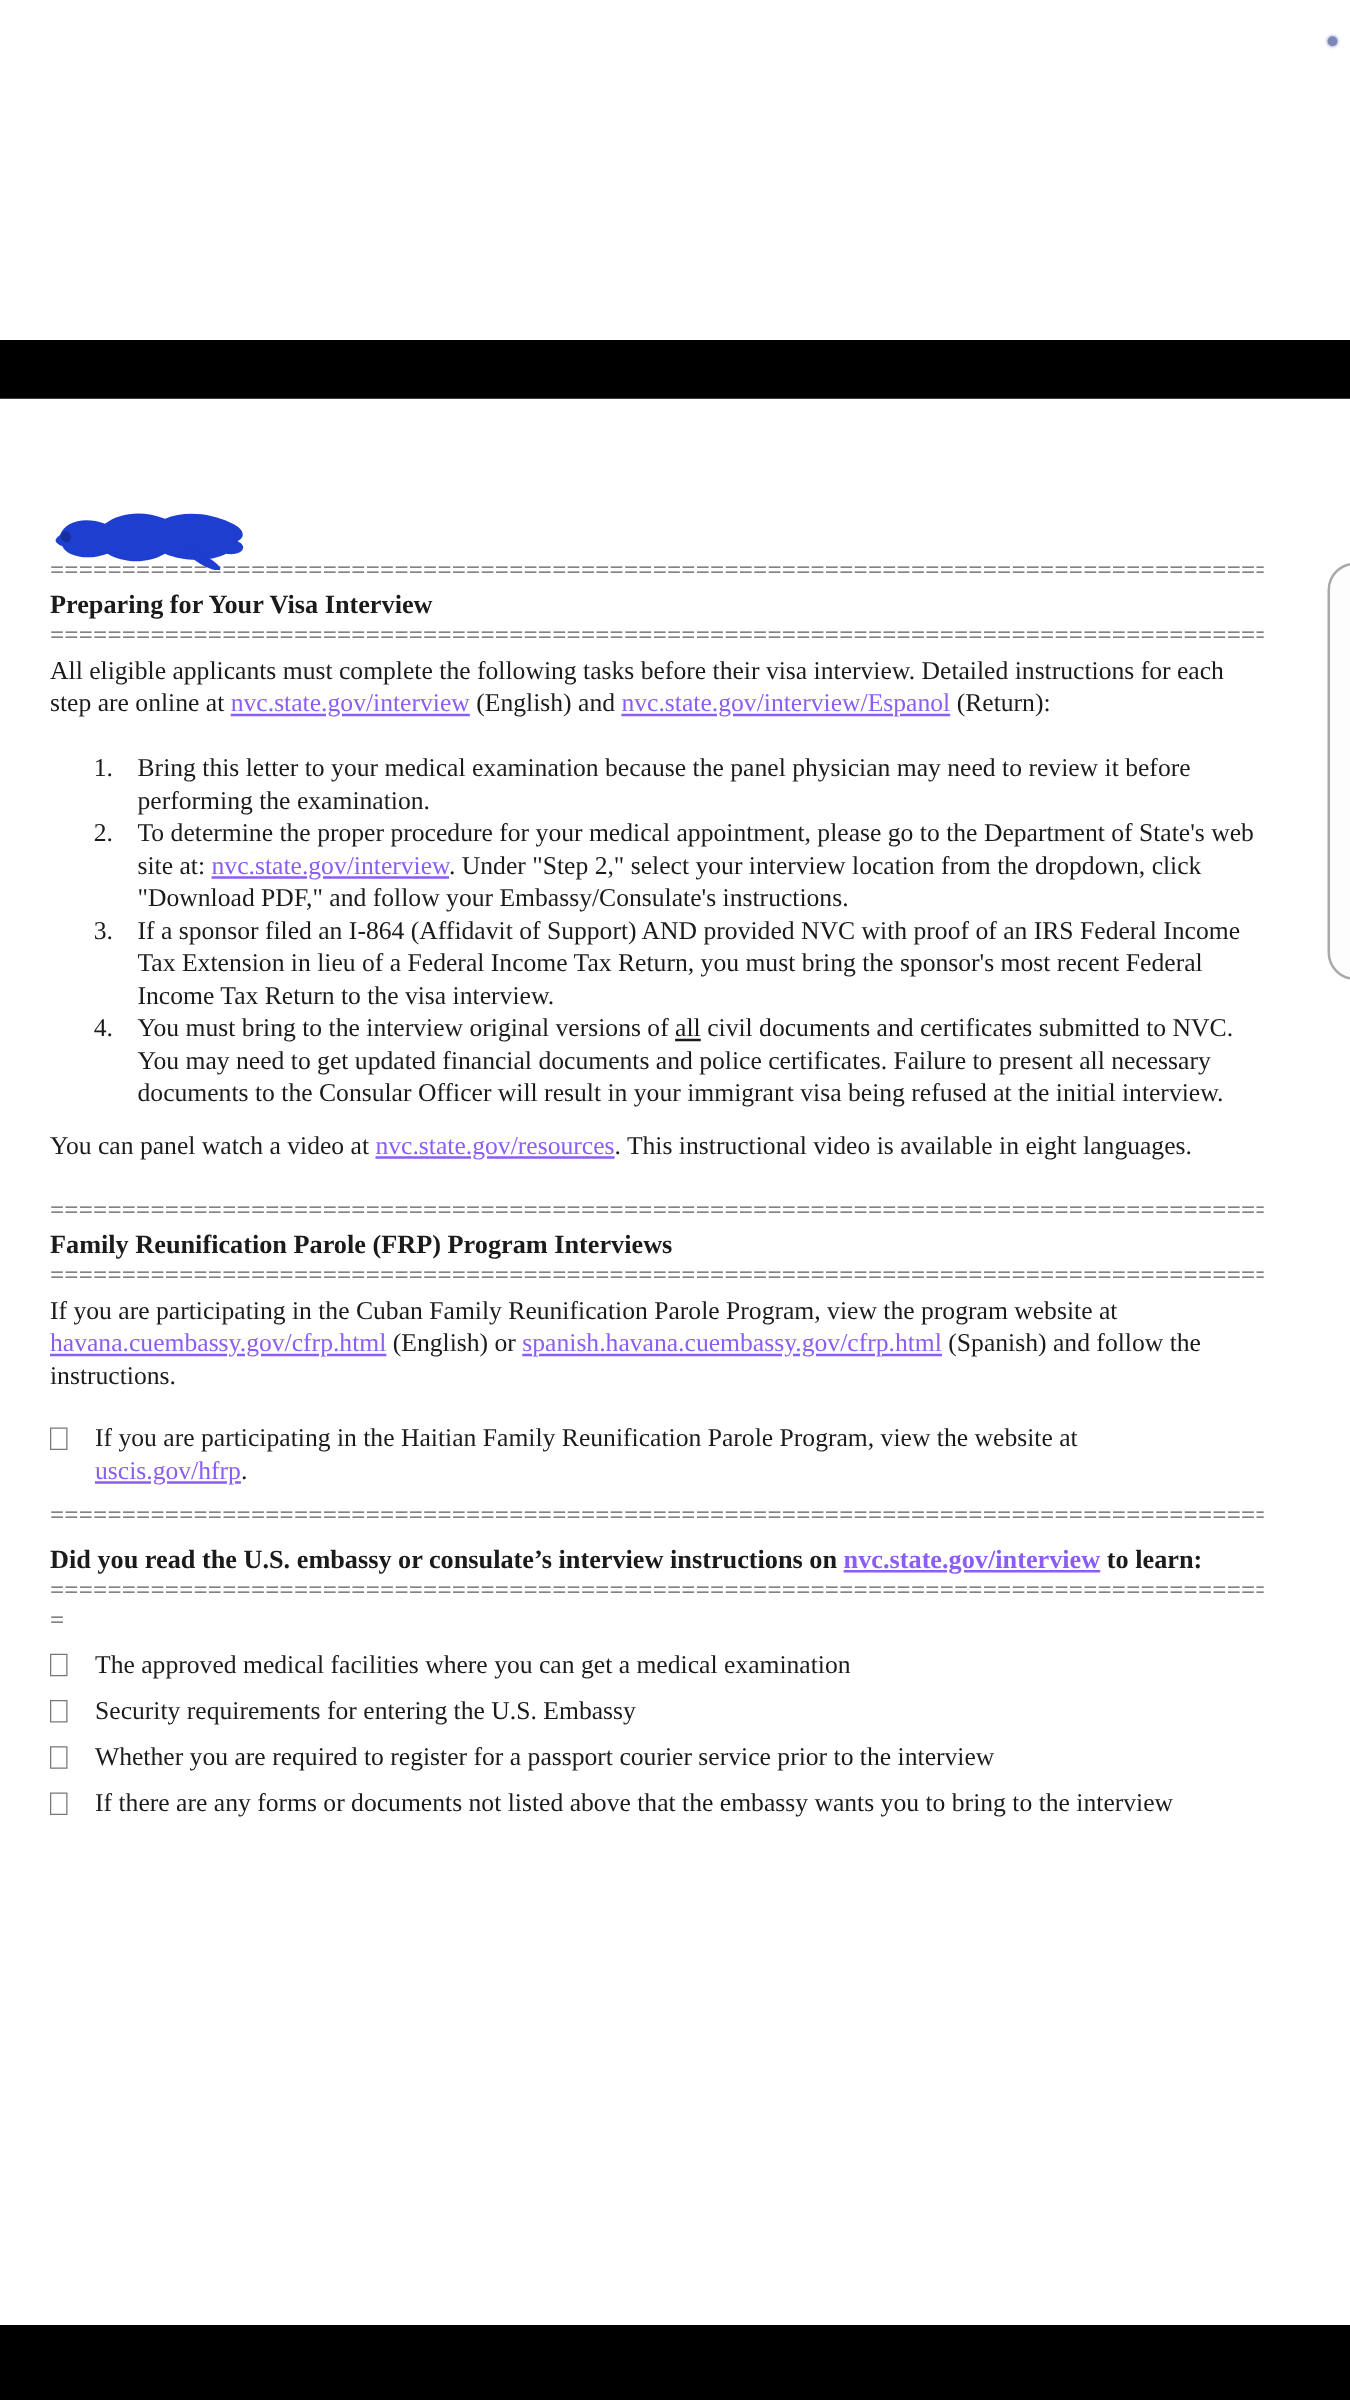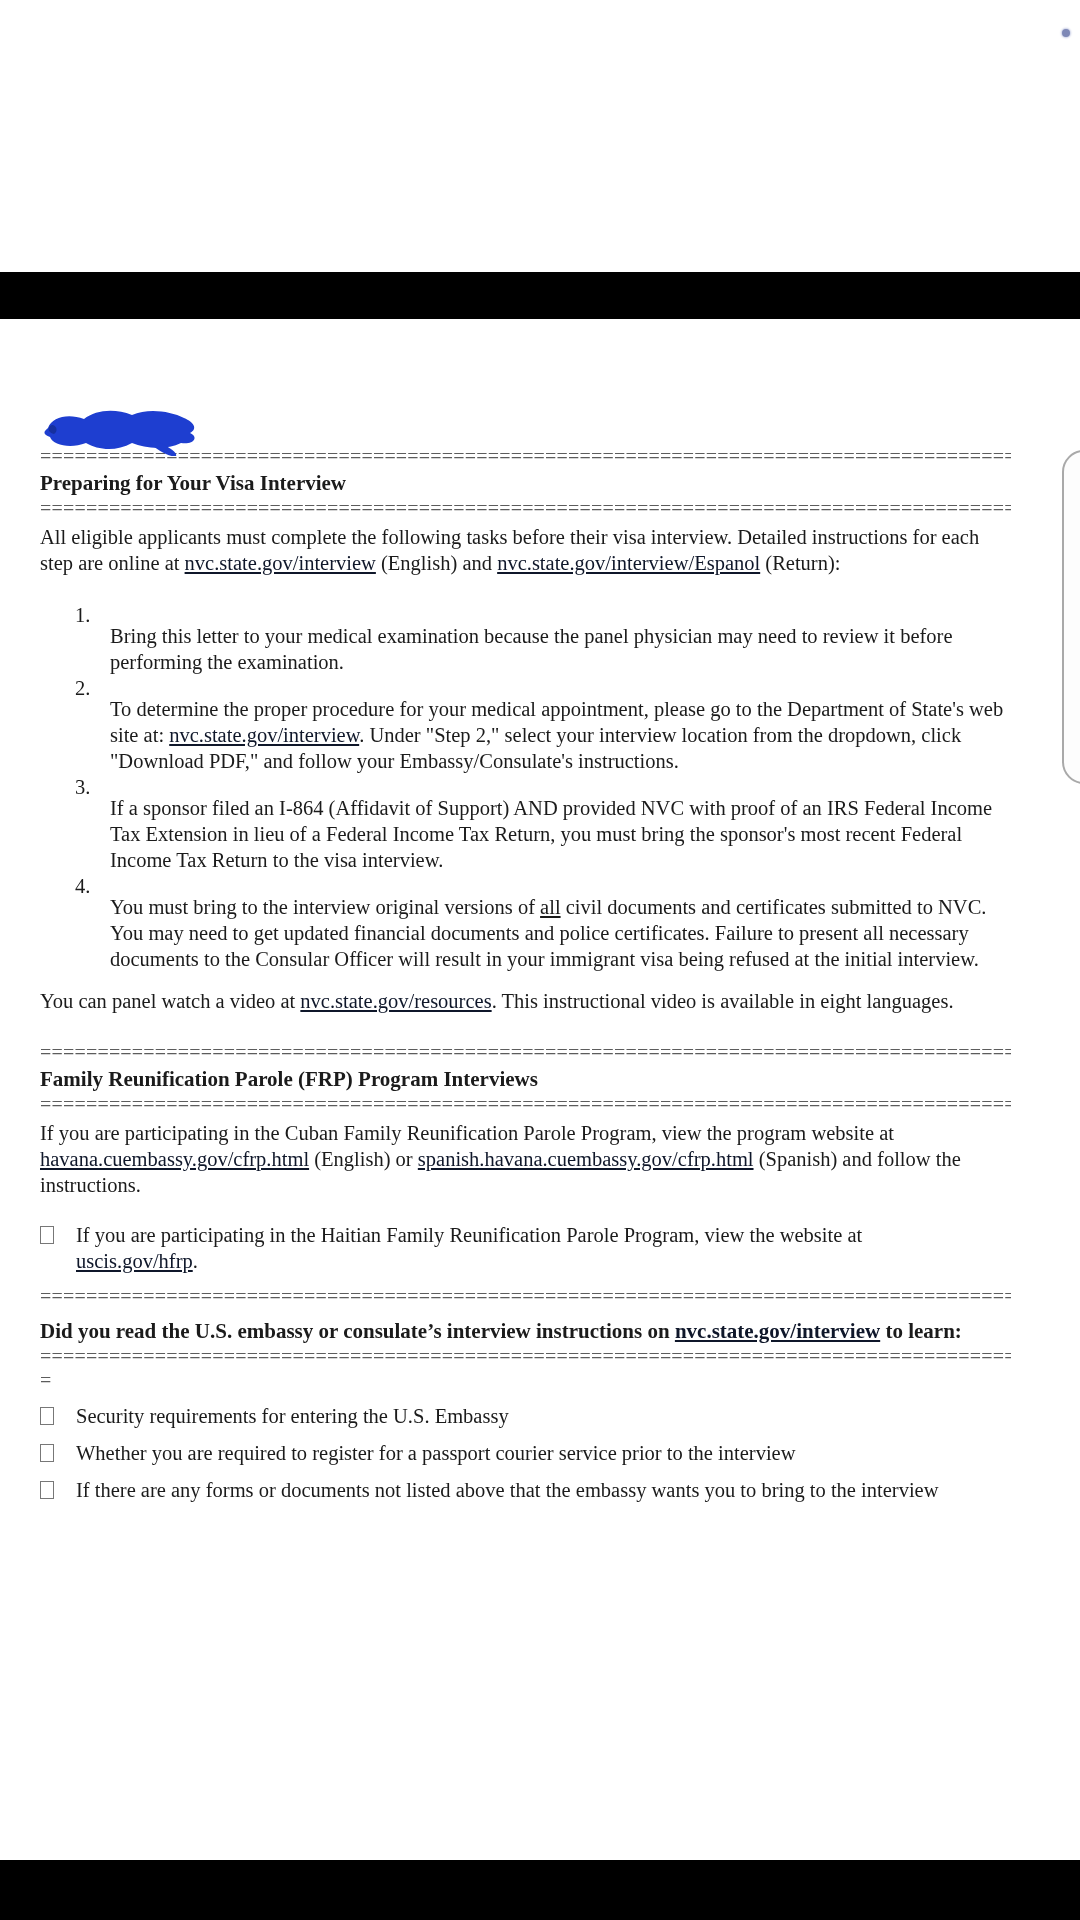--- a/index.html
+++ b/index.html
@@ -23,31 +23,31 @@
     font-size:20px;line-height:24px;letter-spacing:0.2px;}
   .sep-tail{color:#5c5c5c;font-size:20px;line-height:24px;}
   .h1,.h2{font-weight:bold;font-size:21px;line-height:26px;margin-top:2px;}
   .h3{font-weight:bold;font-size:21px;line-height:26px;margin-top:10px;}
   .para{width:975px;margin-top:4px;}
   .intro{margin-top:4px;}
   .video-line{margin-top:16px;}
   .steps{margin-top:26px;margin-left:35px;}
   .step{display:flex;}
   .step .num{flex:none;width:35px;}
-  .step .stext{width:903px;margin-top:21px;}
+  .step .stext{width:903px;}
   .cuban{margin-top:4px;}
   .bullet-row{display:flex;margin-top:24px;}
   .check-row{display:flex;margin-top:11px;}
   .checklist{margin-top:10px;}
   .sep3{margin-top:26px;}
   .sep5{margin-top:10px;}
   .tofu{flex:none;display:inline-block;width:12px;height:16px;margin-top:4px;
     border:1.2px solid #777;margin-right:22px;background:transparent;}
   .btext{width:903px;}
-  a.lnk{color:#0f172a;text-decoration:underline;cursor:pointer;}
+  a.lnk{color:#8b5cf6;text-decoration:underline;cursor:pointer;}
   .h3 a.lnk{font-weight:bold;}
   .u{text-decoration:underline;}
   b{font-weight:normal;}
 </style>
 </head>
 <body>
 
 <div class="letterbox bar-top"></div>
 <div class="letterbox bar-bottom"></div>
 
@@ -118,20 +118,24 @@
   <div class="h3">
     <span>Did you read the U.S. embassy or consulate’s interview instructions on </span><a class="lnk">nvc.state.gov/interview</a><span> to learn:</span>
   </div>
 
   <div class="sep">==============================================================================================================</div>
   <div class="sep-tail">=</div>
 
   <div class="checklist">
     <div class="check-row">
       <span class="tofu"></span>
+      <span class="btext"><span>The approved medical facilities where you can get a medical examination</span><b></b><span></span></span>
+    </div>
+    <div class="check-row">
+      <span class="tofu"></span>
       <span class="btext"><span>Security requirements for entering the U.S. Embassy</span><b></b><span></span></span>
     </div>
     <div class="check-row">
       <span class="tofu"></span>
       <span class="btext"><span>Whether you are required to register for a passport courier service prior to the interview</span><b></b><span></span></span>
     </div>
     <div class="check-row">
       <span class="tofu"></span>
       <span class="btext"><span>If there are any forms or documents </span><b>not</b><span> listed above that the embassy wants you to bring to the interview</span></span>
     </div>

